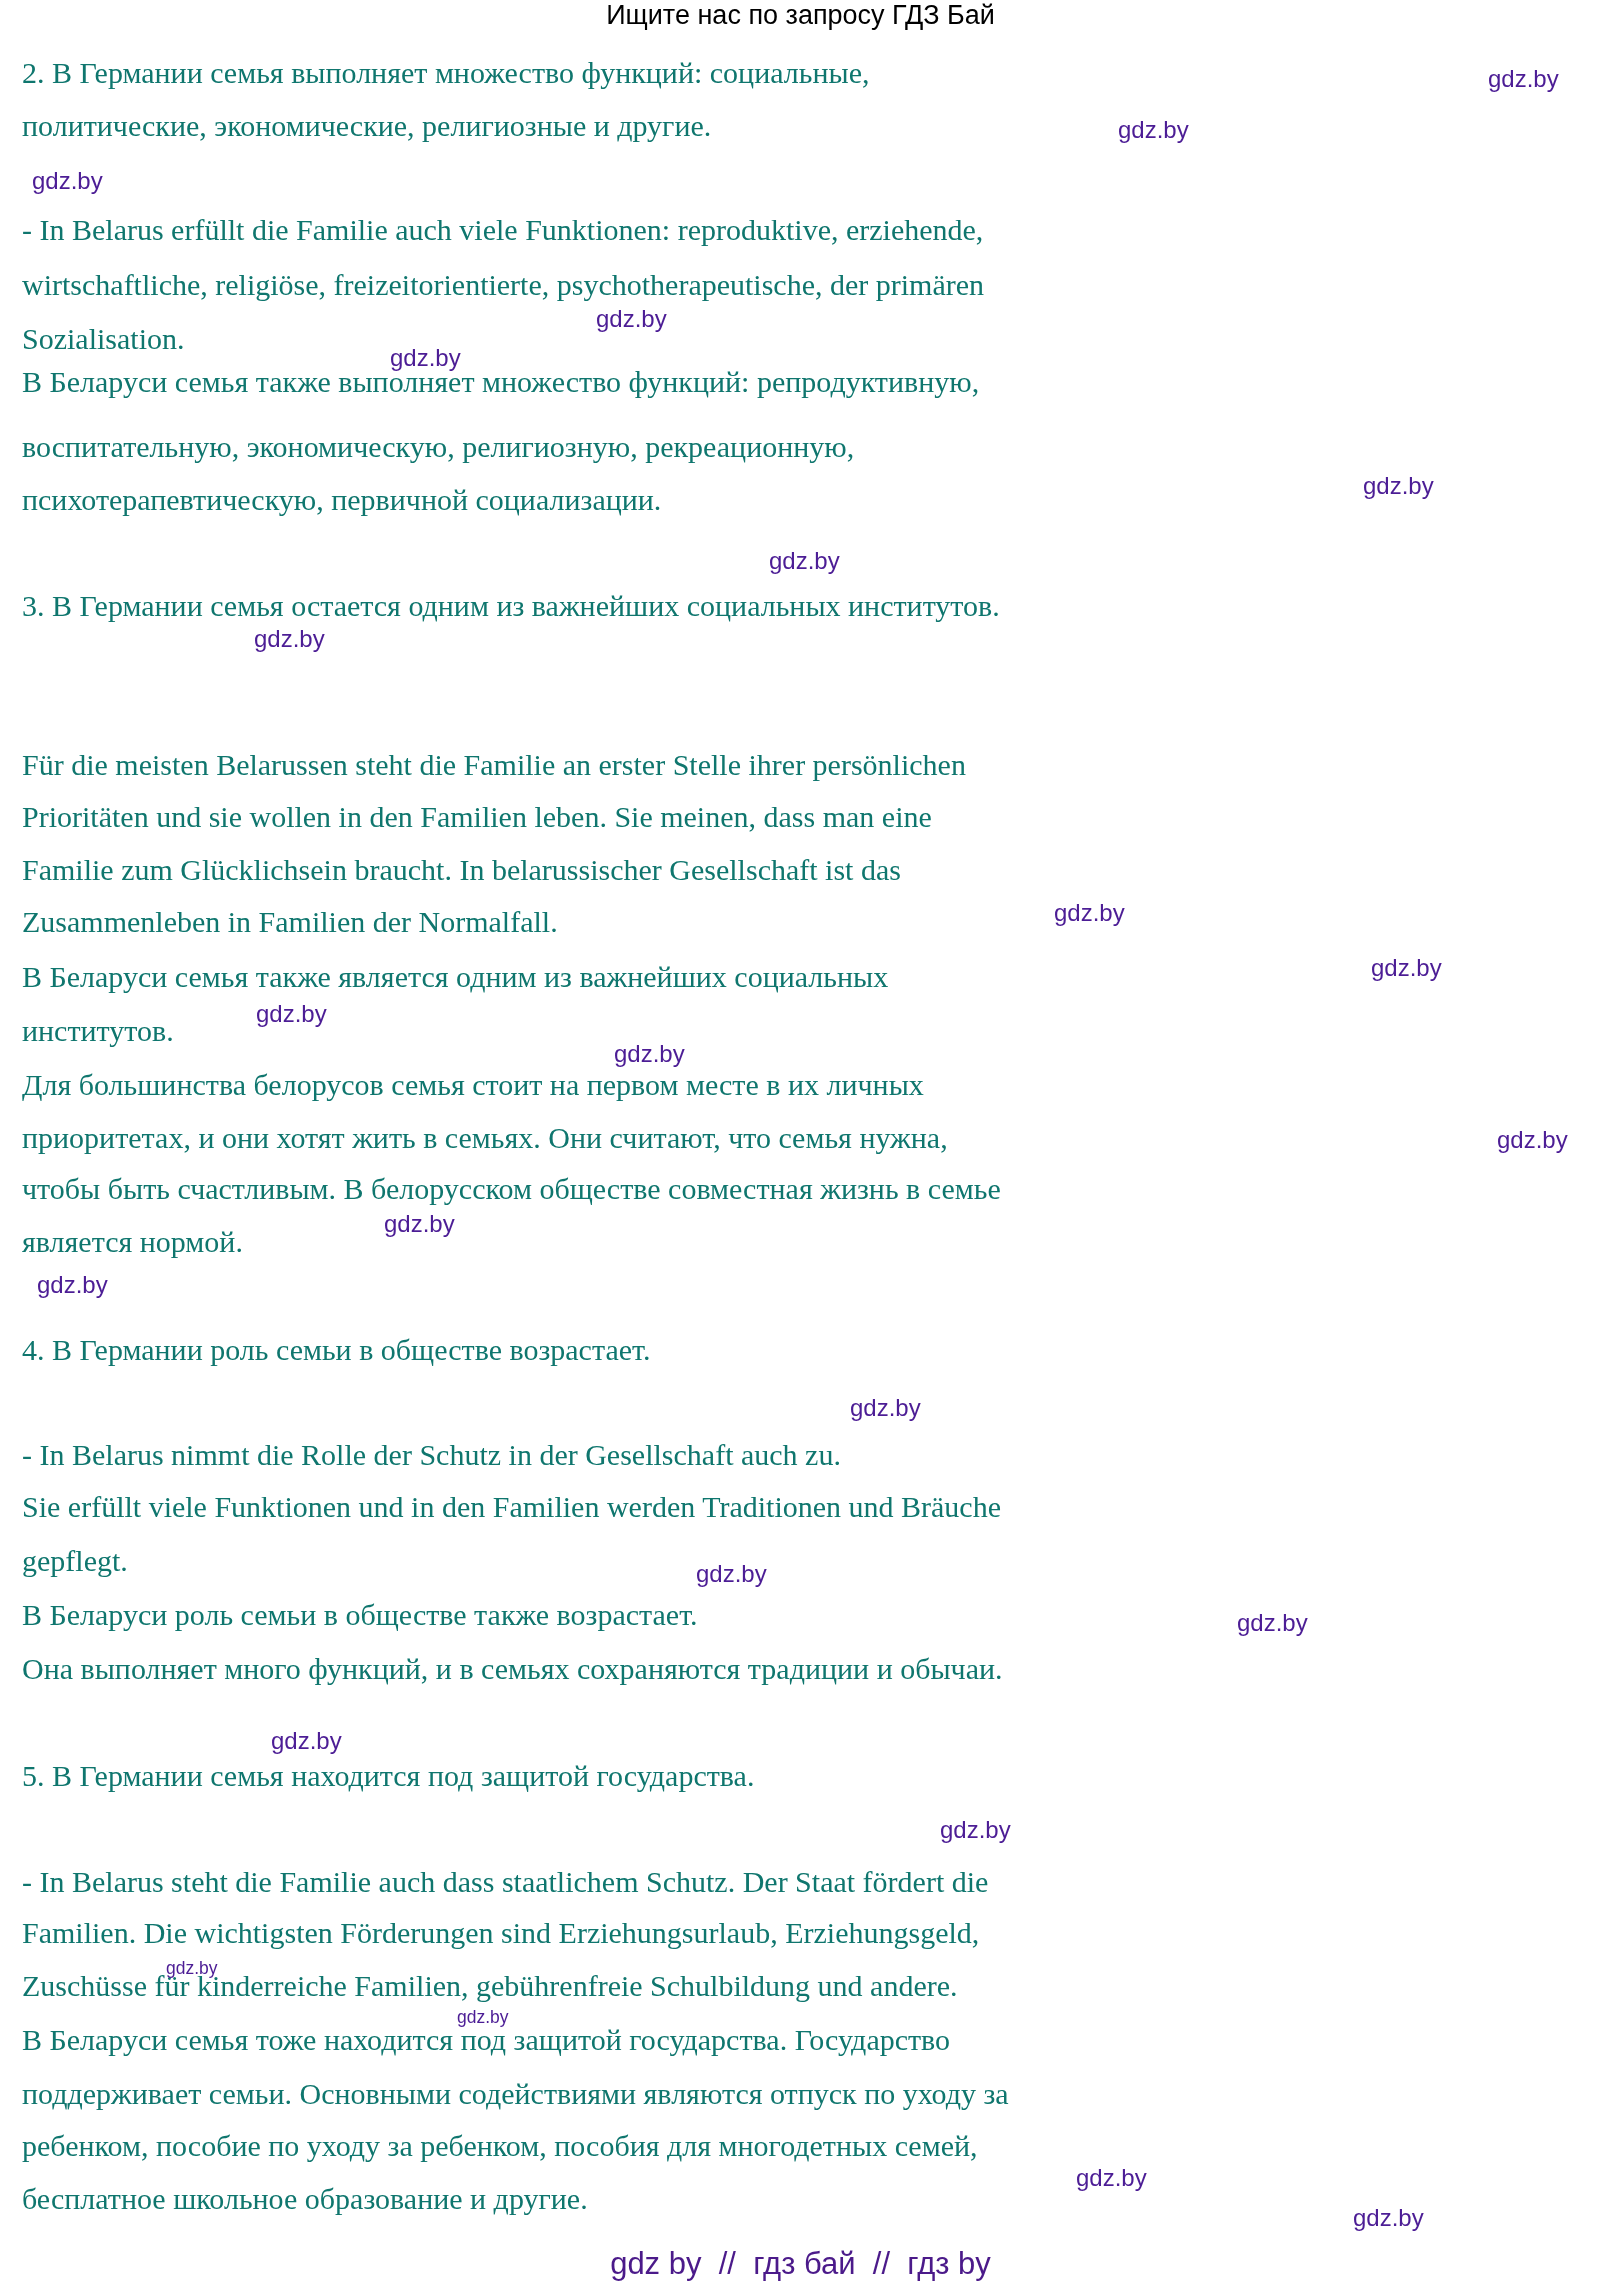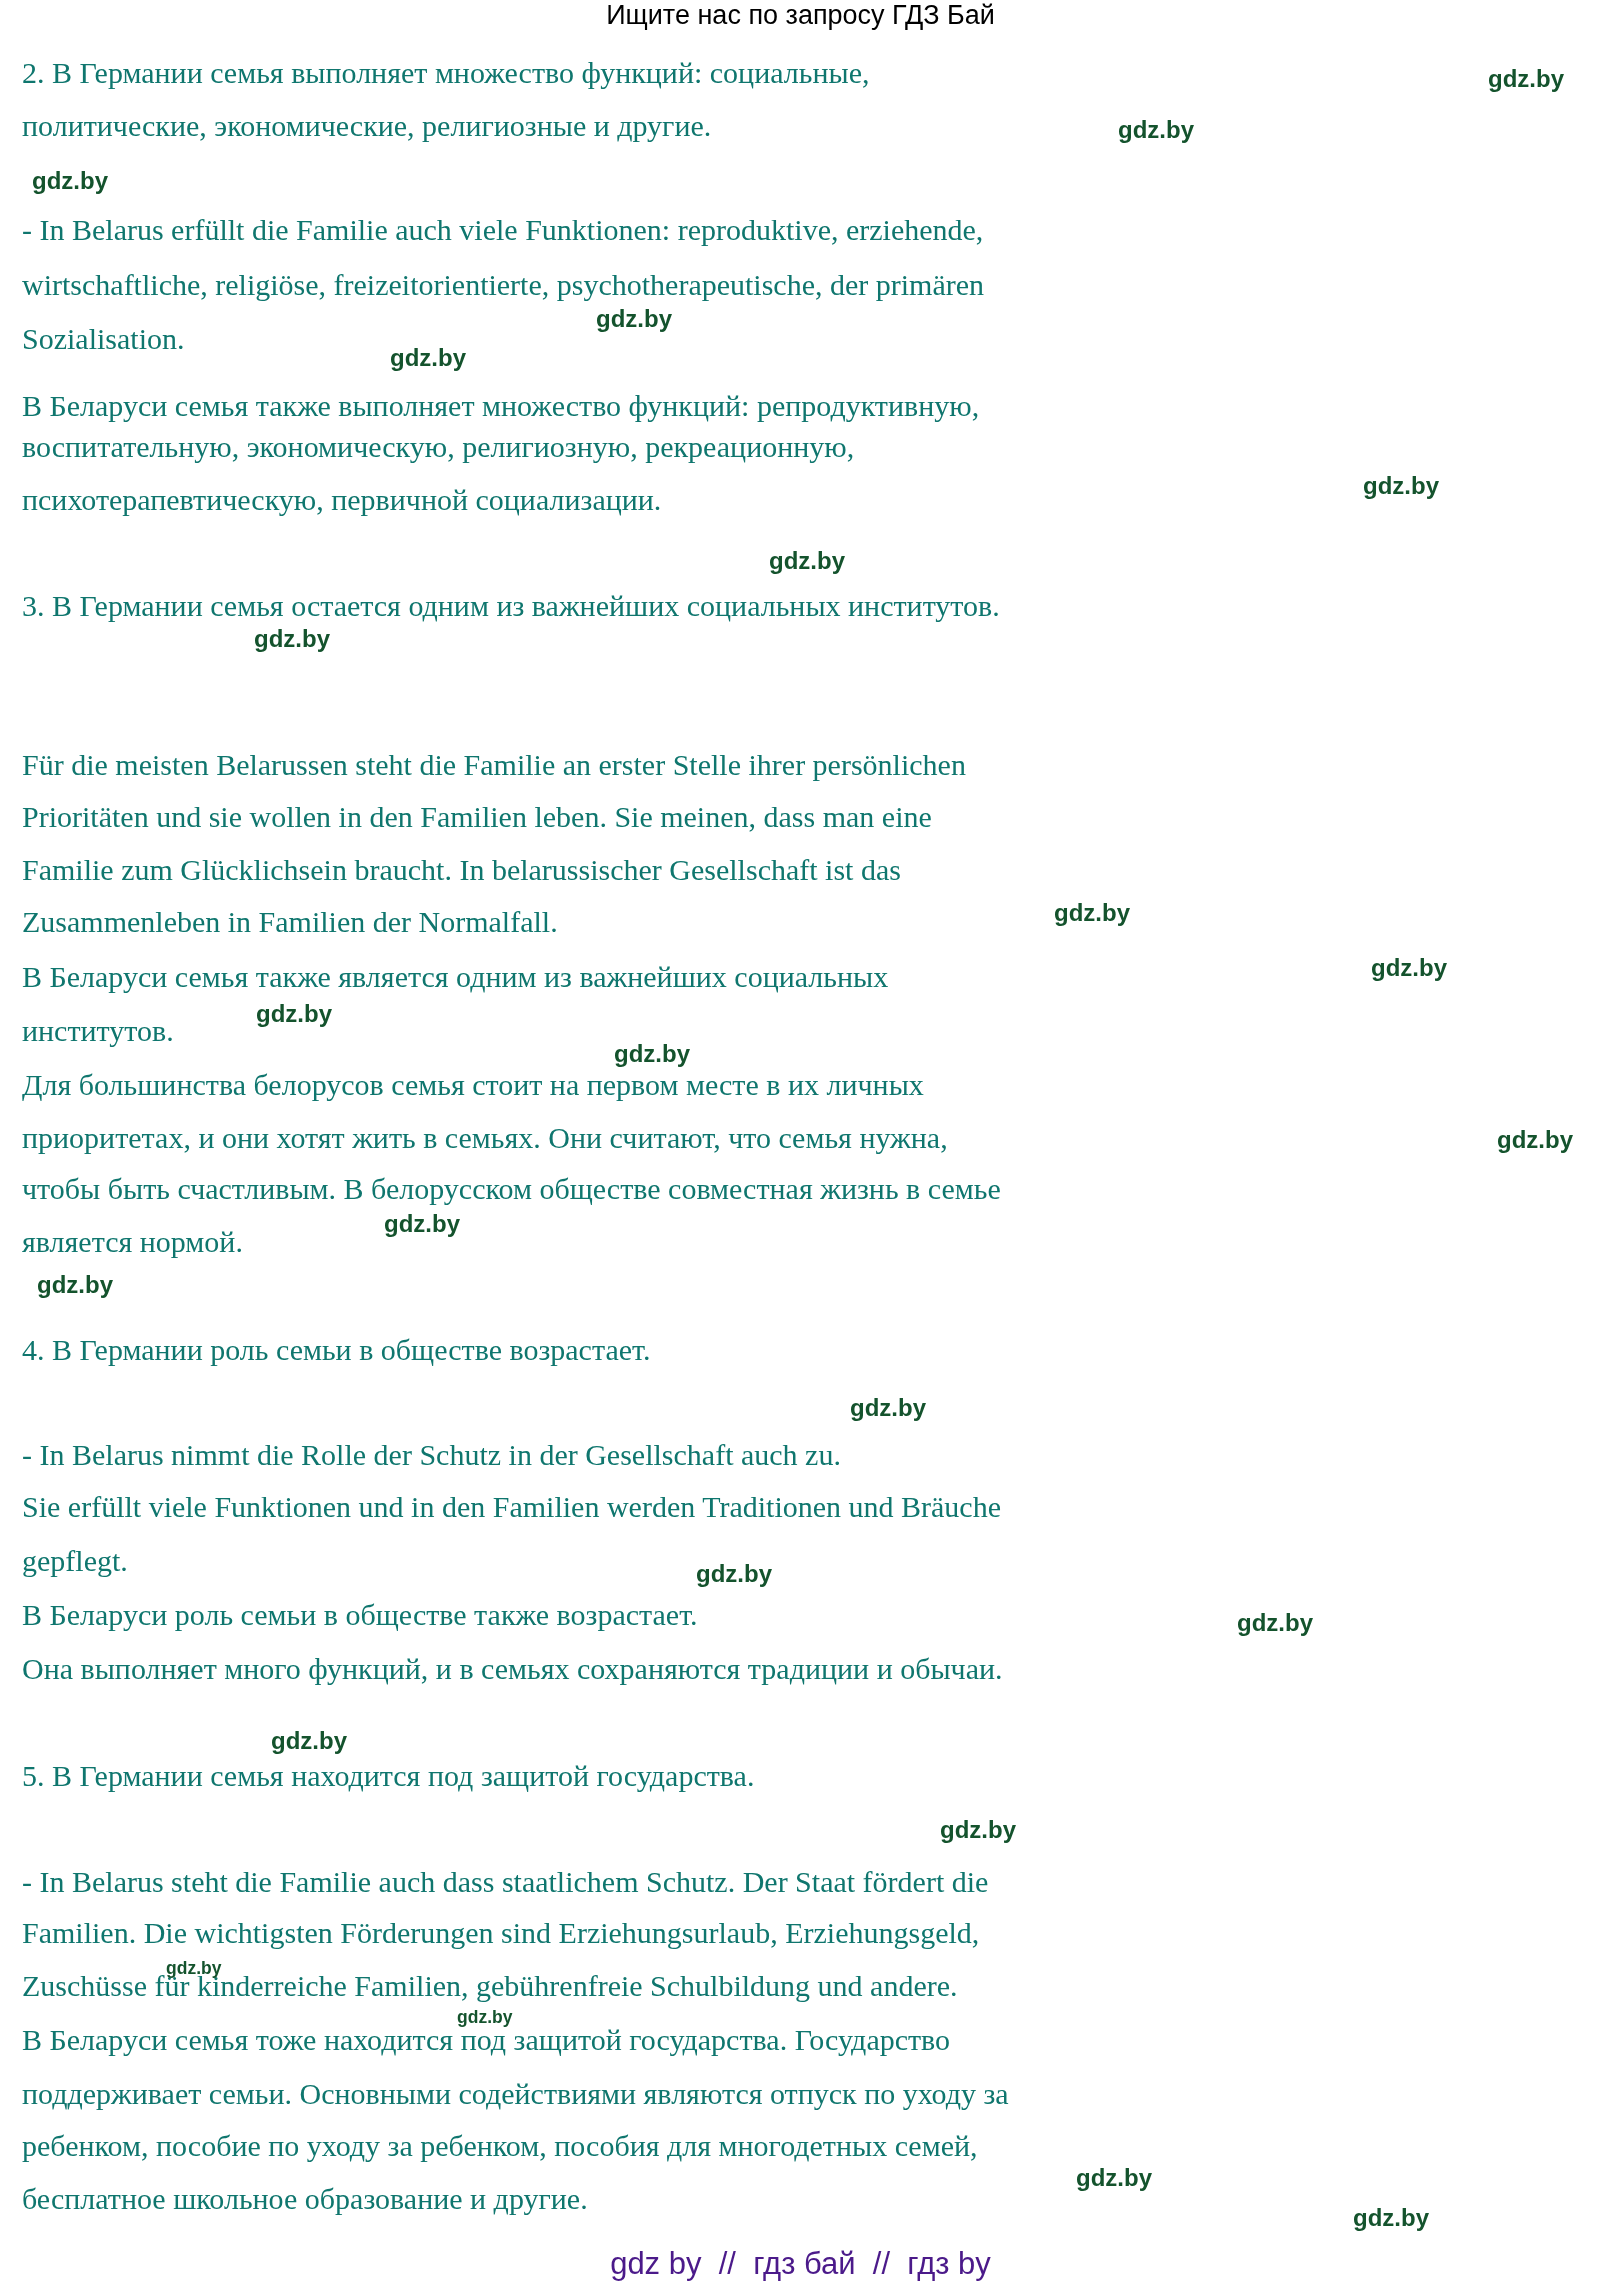--- a/index.html
+++ b/index.html
@@ -11,41 +11,41 @@
     font-size: 27px; line-height: 30px; color: #000000;
   }
   .line {
     position: absolute; left: 22px;
     font-family: "Liberation Serif", "DejaVu Serif", serif;
     font-size: 30px; line-height: 53px; color: #0f766e; white-space: nowrap;
   }
   .wm {
     position: absolute;
     font-family: "Liberation Sans", "DejaVu Sans", sans-serif;
-    font-size: 24px; line-height: 27px; color: #14532d; white-space: nowrap; font-weight: bold;
+    font-size: 24px; line-height: 27px; color: #4c1d95; white-space: nowrap;
   }
   .footer {
     position: absolute; top: 2248px; left: 0; width: 1601px; text-align: center;
     font-family: "Liberation Sans", "DejaVu Sans", sans-serif;
     font-size: 31px; line-height: 32px; color: #4b1a8a; white-space: pre;
   }
 </style>
 </head>
 <body>
 
 <div class="page">
 
   <div class="header">Ищите нас по запросу ГДЗ Бай</div>
 
   <div class="line" style="top:46px">2. В Германии семья выполняет множество функций: социальные,</div>
   <div class="line" style="top:99px">политические, экономические, религиозные и другие.</div>
   <div class="line" style="top:203px">- In Belarus erfüllt die Familie auch viele Funktionen: reproduktive, erziehende,</div>
   <div class="line" style="top:258px">wirtschaftliche, religiöse, freizeitorientierte, psychotherapeutische, der primären</div>
   <div class="line" style="top:312px">Sozialisation.</div>
-  <div class="line" style="top:379px"> В Беларуси семья также выполняет множество функций: репродуктивную,</div>
+  <div class="line" style="top:355px"> В Беларуси семья также выполняет множество функций: репродуктивную,</div>
   <div class="line" style="top:420px">воспитательную, экономическую, религиозную, рекреационную,</div>
   <div class="line" style="top:473px">психотерапевтическую, первичной социализации.</div>
 
   <div class="line" style="top:579px">3. В Германии семья остается одним из важнейших социальных институтов.</div>
   <div class="line" style="top:738px">Für die meisten Belarussen steht die Familie an erster Stelle ihrer persönlichen</div>
   <div class="line" style="top:790px">Prioritäten und sie wollen in den Familien leben. Sie meinen, dass man eine</div>
   <div class="line" style="top:843px">Familie zum Glücklichsein braucht. In belarussischer Gesellschaft ist das</div>
   <div class="line" style="top:895px">Zusammenleben in Familien der Normalfall.</div>
   <div class="line" style="top:950px">В Беларуси семья также является одним из важнейших социальных</div>
   <div class="line" style="top:1004px">институтов.</div>

